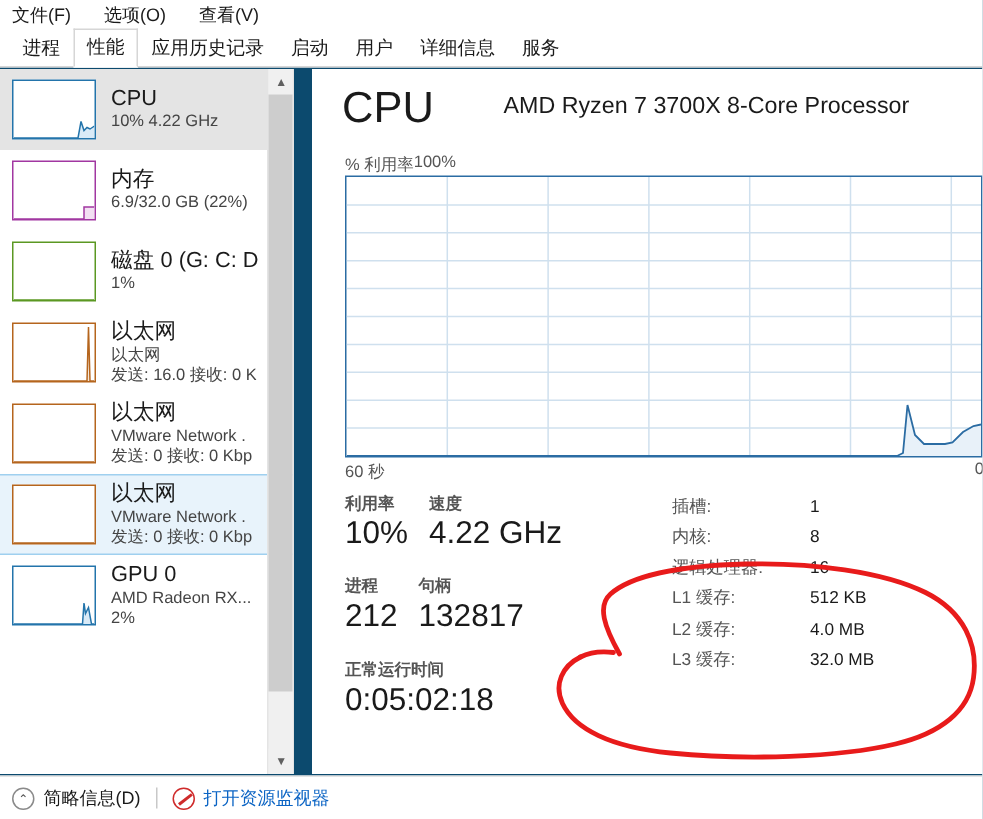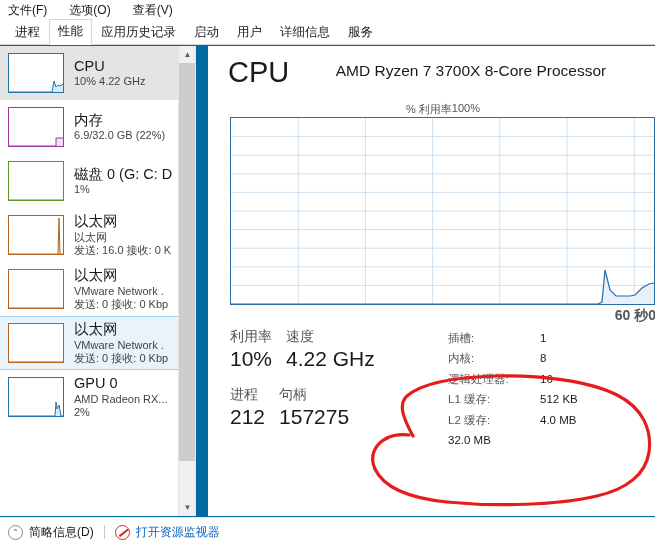--- a/index.html
+++ b/index.html
@@ -6,21 +6,21 @@
   html, body {
     margin: 0; padding: 0;
     width: 655px; height: 546px;
     background: #ffffff;
     font-family: "Liberation Sans", "DejaVu Sans", sans-serif;
     overflow: hidden;
   }
   #app {
     position: relative;
     width: 655px; height: 546px;
-    background: #0369a1;
+    background: #0c4a6e;
   }
 
   
   .menubar {
     position: absolute; left: 0; top: 0;
     width: 655px; height: 20px;
     background: #ffffff;
     display: flex; align-items: center;
     padding-left: 8px;
     font-size: 12px; color: #1a1a1a;
@@ -139,48 +139,48 @@
     font-size: 15.5px; color: #1a1a1a;
     display: inline-block;
     margin-left: 42px;
     vertical-align: baseline;
     position: relative; top: -6px;
   }
 
   .axis-row {
     position: absolute; left: 22px; top: 56px;
     width: 426px;
-    display: flex; justify-content: center;
+    display: flex; justify-content: flex-start;
     font-size: 11px; color: #555555;
   }
 
   .graph {
     position: absolute; left: 22px; top: 71px;
     width: 425px; height: 188px;
     border: 1px solid #2b6ca3;
     background: #ffffff;
     overflow: hidden;
   }
   .graph svg { display: block; }
 
   .graph-foot {
     position: absolute; left: 22px; top: 261px;
     width: 426px;
-    display: flex; justify-content: flex-end;
-    font-size: 14px; color: #555555; font-weight: bold;
+    display: flex; justify-content: space-between;
+    font-size: 11px; color: #555555;
   }
 
   
   .stats-left {
     position: absolute; left: 22px; top: 282px;
     width: 215px;
   }
   .stat-grp { display: flex; }
   .stat-cell { margin-right: 14px; }
-  .stat-lbl { font-size: 14px; color: #555555; white-space: nowrap; }
+  .stat-lbl { font-size: 11px; color: #555555; white-space: nowrap; font-weight: bold; }
   .stat-val { font-size: 21px; color: #1a1a1a; white-space: nowrap; line-height: 1.25; }
   .row2 { margin-top: 14px; }
   .row3 { margin-top: 14px; }
 
   
   .stats-right {
     position: absolute; left: 240px; top: 282px;
     width: 216px;
     font-size: 11.5px;
   }
@@ -417,24 +417,30 @@
         </div>
       </div>
 
       <div class="stat-grp row2">
         <div class="stat-cell">
           <div class="stat-lbl">进程</div>
           <div class="stat-val">212</div>
         </div>
         <div class="stat-cell">
           <div class="stat-lbl">句柄</div>
-          <div class="stat-val">157275</div>
+          <div class="stat-val">132817</div>
         </div>
       </div>
 
+      <div class="stat-grp row3">
+        <div class="stat-cell">
+          <div class="stat-lbl">正常运行时间</div>
+          <div class="stat-val">0:05:02:18</div>
+        </div>
+      </div>
     </div>
 
     <div class="stats-right">
       <div class="spec-row">
         <span class="spec-lbl">插槽:</span>
         <span class="spec-val">1</span>
       </div>
       <div class="spec-row">
         <span class="spec-lbl">内核:</span>
         <span class="spec-val">8</span>
@@ -445,20 +451,21 @@
       </div>
       <div class="spec-row">
         <span class="spec-lbl">L1 缓存:</span>
         <span class="spec-val">512 KB</span>
       </div>
       <div class="spec-row">
         <span class="spec-lbl">L2 缓存:</span>
         <span class="spec-val">4.0 MB</span>
       </div>
       <div class="spec-row">
+        <span class="spec-lbl">L3 缓存:</span>
         <span class="spec-val">32.0 MB</span>
       </div>
     </div>
   </div>
 
   <div class="annot">
     <svg width="458" height="470" viewBox="0 0 458 470">
       <path d="M216,390 C206,372 201,358 210,350 C226,336 262,331 300,330 C344,329 392,335 420,349
                C446,362 455,384 452,406 C449,428 430,443 400,450 C362,459 300,461 250,456
                C210,452 186,440 178,423 C172,410 178,398 190,392" fill="none" stroke="#e81b1b" stroke-width="3.2" stroke-linecap="round"></path>

